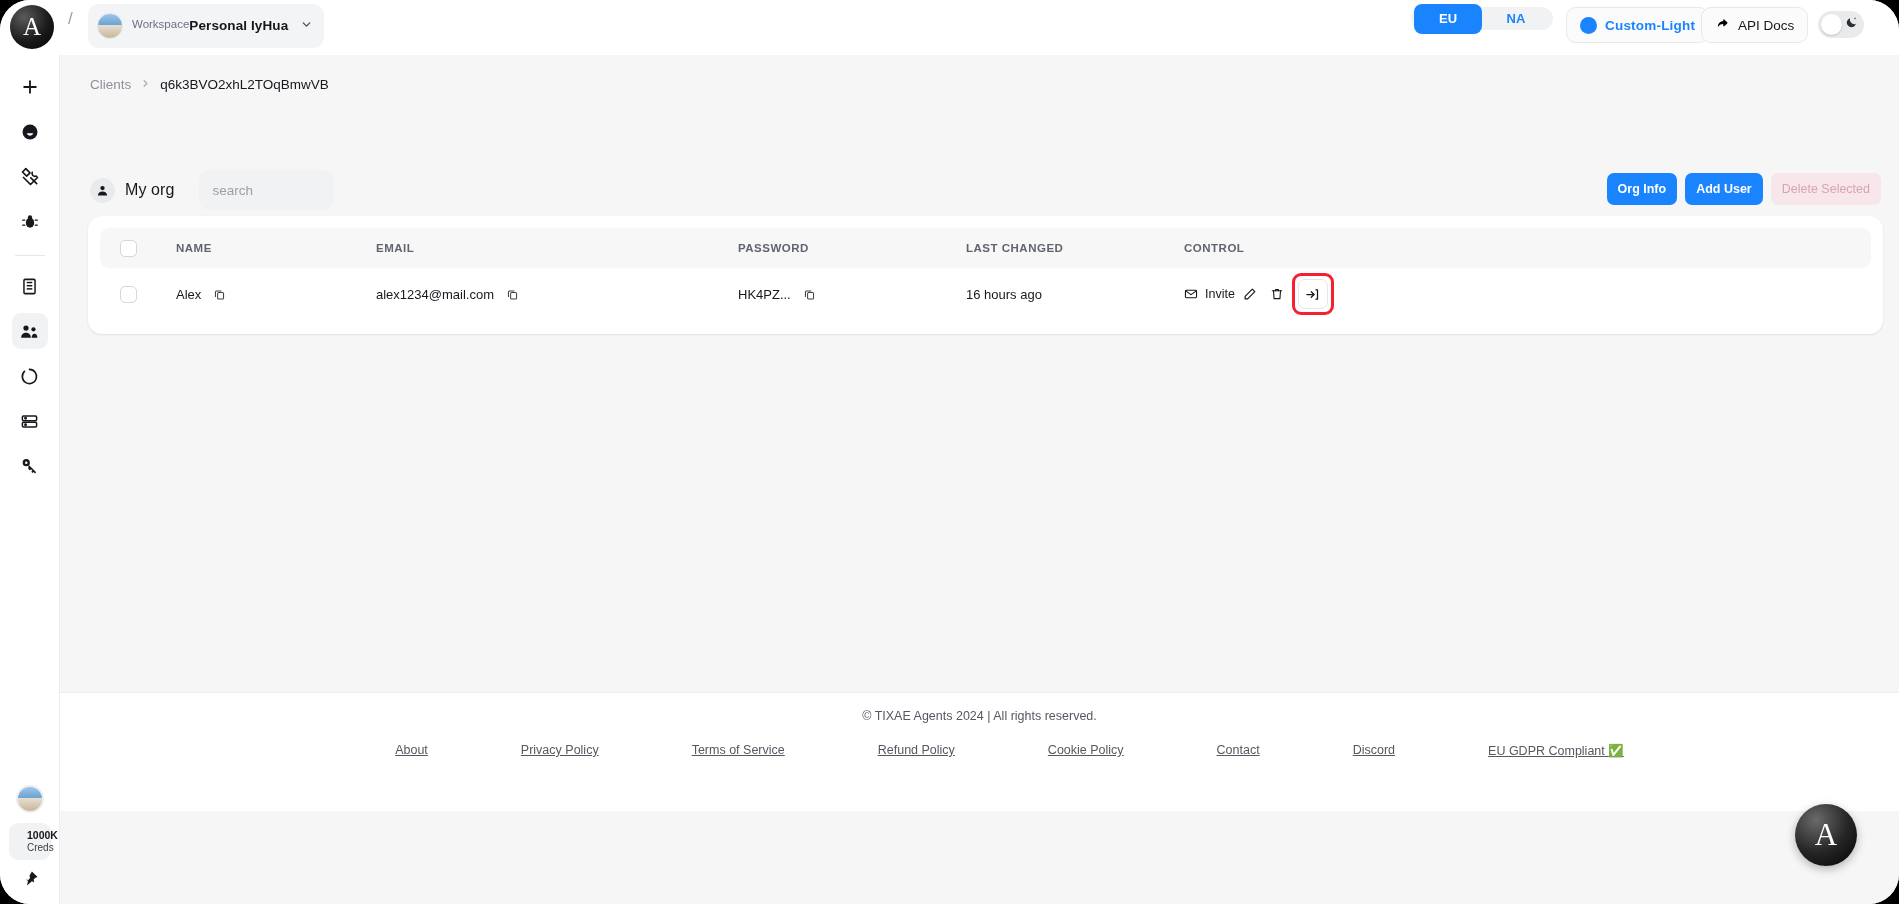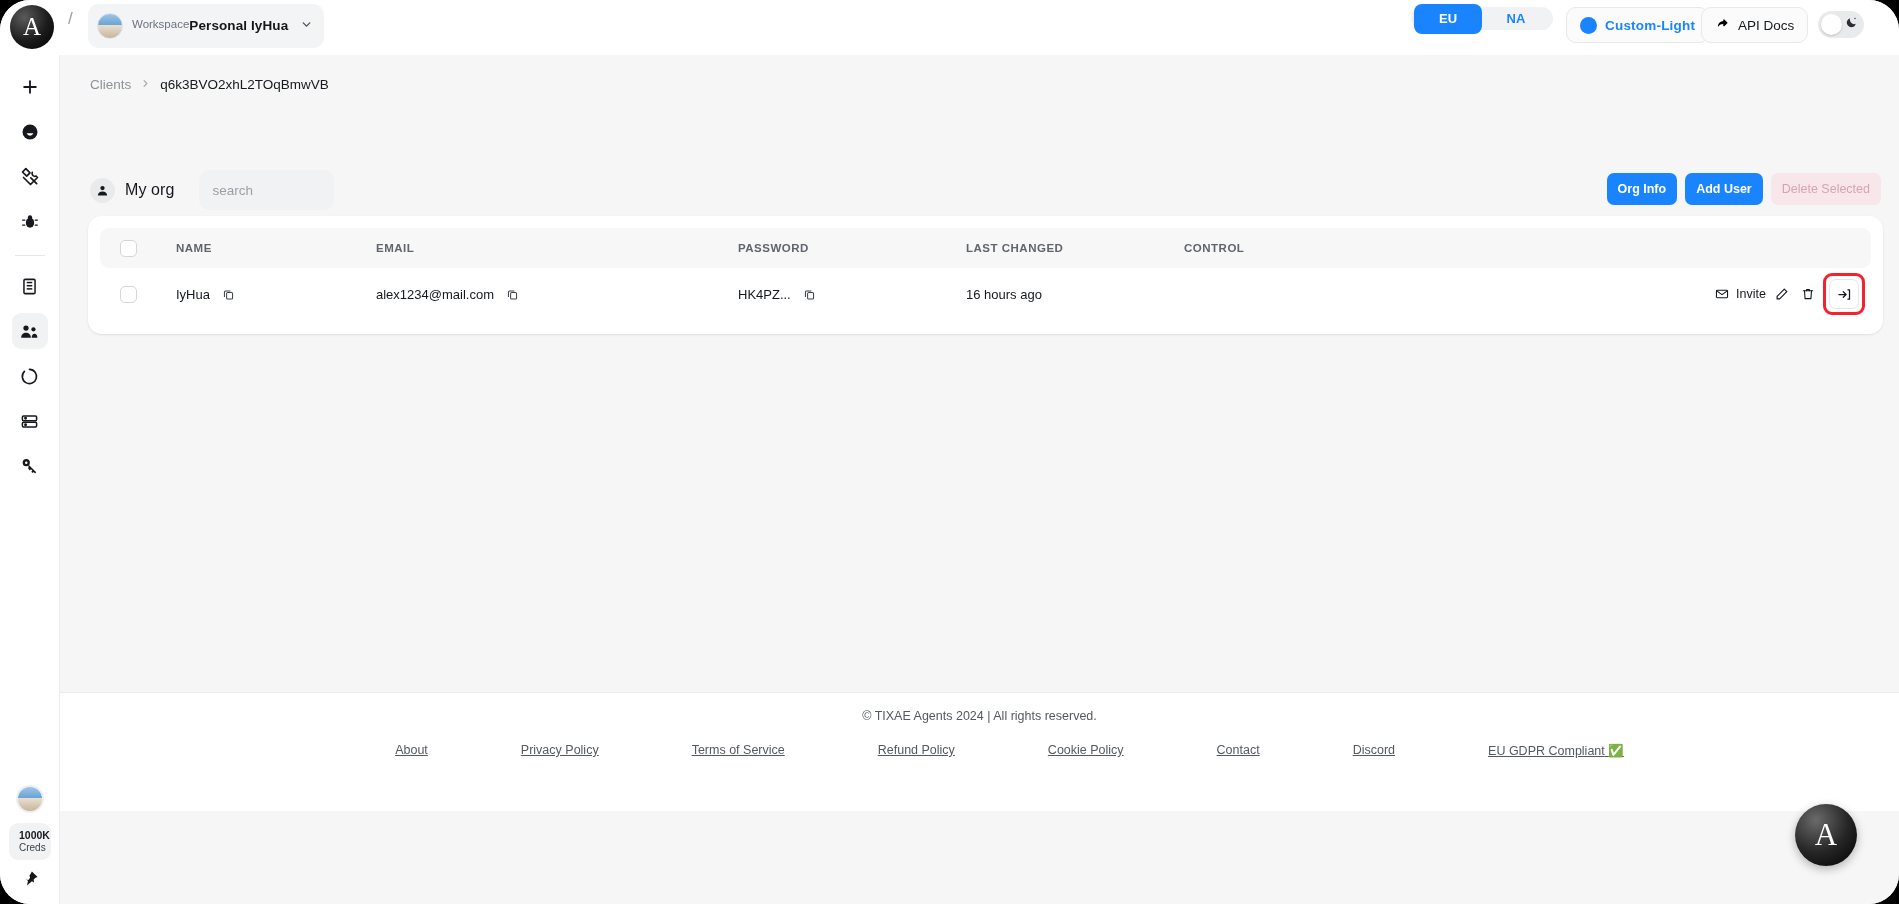--- a/index.html
+++ b/index.html
@@ -117,21 +117,21 @@
   .side-bottom {
     position: absolute; bottom: 14px; left: 0; width: 60px;
     display: flex; flex-direction: column; align-items: center; gap: 10px;
   }
   .side-avatar {
     width: 28px; height: 28px; border-radius: 50%;
     background: linear-gradient(180deg,#9ec5e8 0%,#6ba4d4 45%,#e8dfd2 46%,#c9b59a 100%);
     border: 2px solid #eceef1;
   }
   .creds {
-    background: #f1f2f4; border-radius: 9px; padding: 6px 10px;
+    background: #f1f2f4; border-radius: 9px; padding: 6px 18px;
     text-align: center; line-height: 1.2; width: 42px;
   }
   .creds-n { font-size: 10.5px; font-weight: 700; color: #15181d; }
   .creds-l { font-size: 10px; color: #3b4047; }
   .pin-ico { font-size: 15px; color: #15181d; cursor: pointer; }
 
   
   .main {
     position: absolute; left: 60px; top: 55px;
     width: 1839px; height: 637px;
@@ -202,21 +202,21 @@
   .c-ctrl  { flex: 1; }
   .th {
     font-size: 11.5px; font-weight: 600; color: #60646c; letter-spacing: .5px;
   }
   .td { font-size: 13px; color: #15181d; display: flex; align-items: center; gap: 12px; }
   .chk {
     width: 17px; height: 17px; border-radius: 5px;
     border: 1.4px solid #d3d6da; background: #fff; cursor: pointer;
   }
   .copy-ico { color: #3b4047; cursor: pointer; display: flex; }
-  .ctrl-wrap { display: flex; align-items: center; gap: 3px; justify-content: flex-end; }
+  .ctrl-wrap { display: flex; align-items: center; gap: 3px; }
   .invite-btn {
     display: flex; align-items: center; gap: 7px;
     font-size: 12.5px; color: #15181d; cursor: pointer;
   }
   .icon-btn {
     width: 24px; height: 24px; display: flex; align-items: center; justify-content: center;
     color: #15181d; cursor: pointer;
   }
   .login-btn {
     width: 30px; height: 30px; display: flex; align-items: center; justify-content: center;
@@ -441,21 +441,21 @@
         <div class="c-last th">LAST CHANGED</div>
         <div class="c-ctrl th">CONTROL</div>
       </div>
 
       <div class="trow">
         <div class="c-check">
           <div class="chk"></div>
         </div>
 
         <div class="c-name td">
-          <span>IyHua</span>
+          <span>Alex</span>
           <span class="copy-ico">
             <svg width="13" height="13" viewBox="0 0 24 24" fill="none" stroke="currentColor" stroke-width="1.9" stroke-linejoin="round">
               <rect x="8.5" y="8.5" width="11" height="12" rx="2"></rect>
               <path d="M15.5 5.5H6.5a2 2 0 0 0-2 2v9"></path>
             </svg>
           </span>
         </div>
 
         <div class="c-email td">
           <span>alex1234@mail.com</span>

